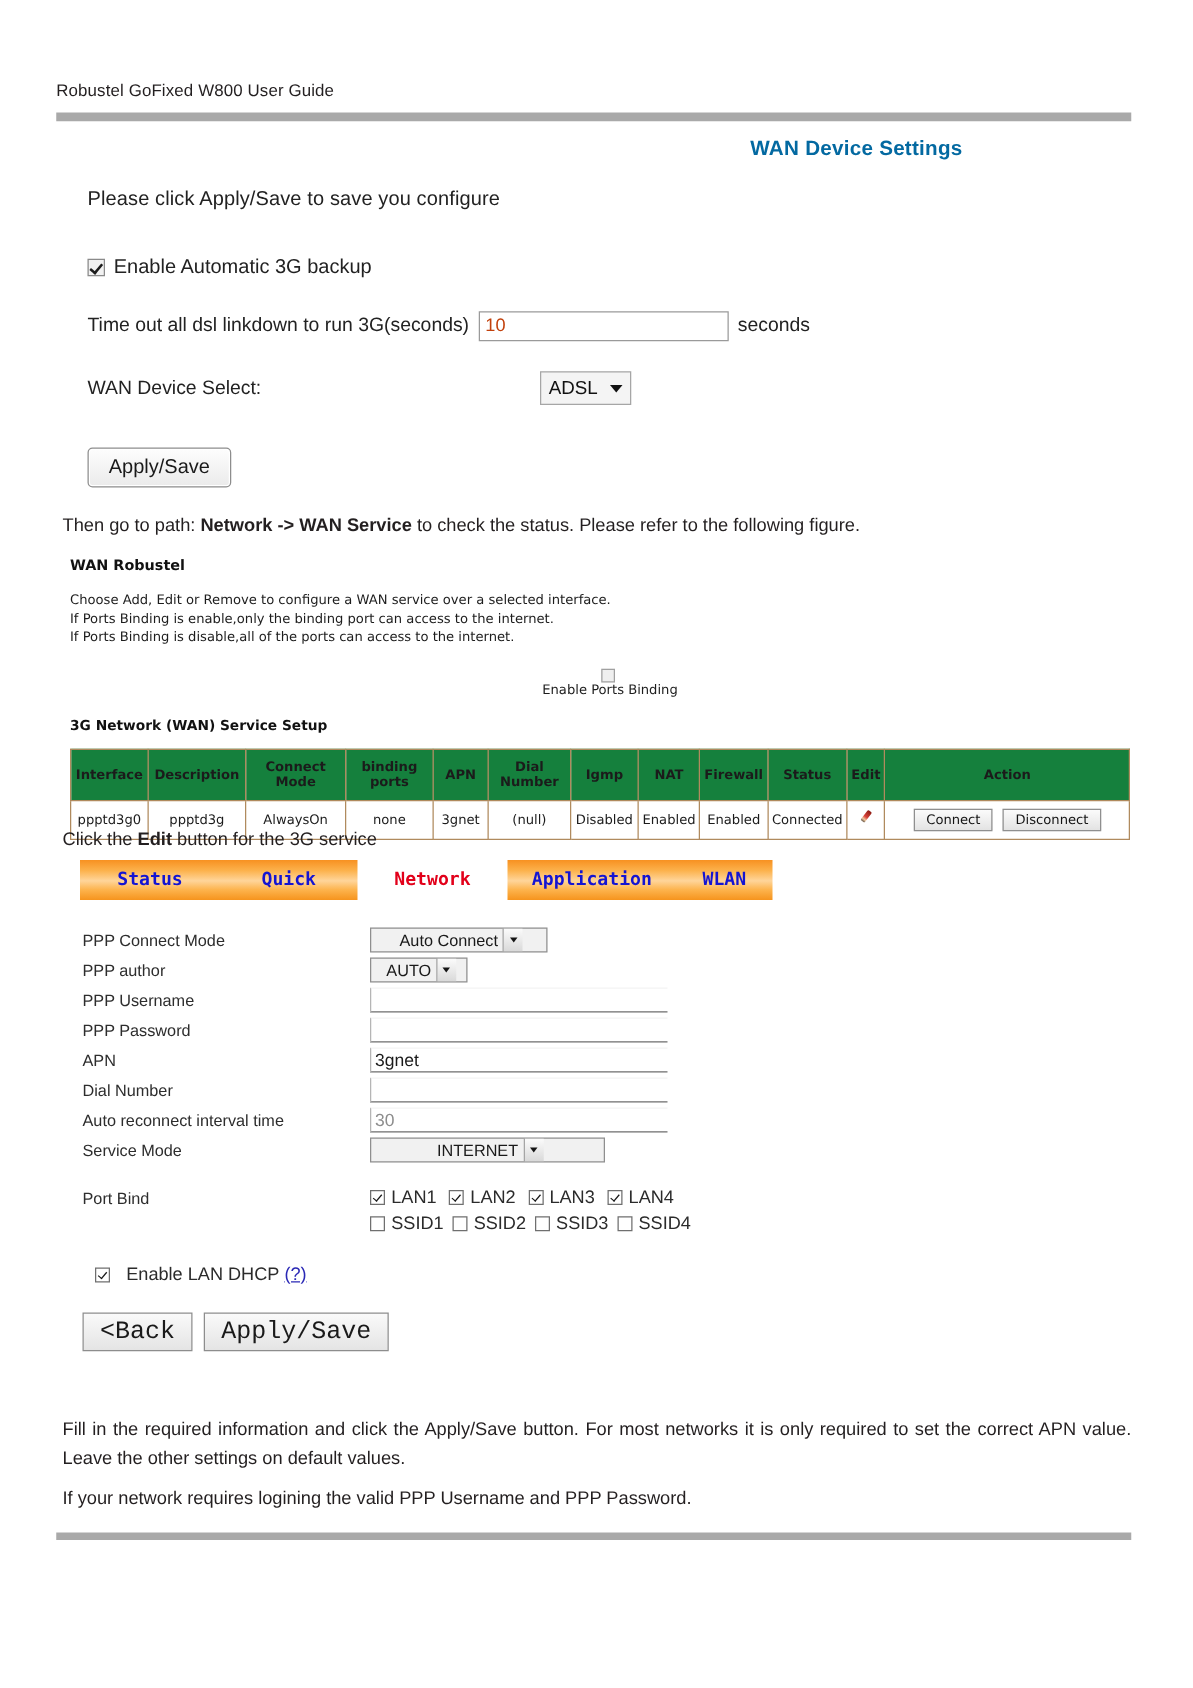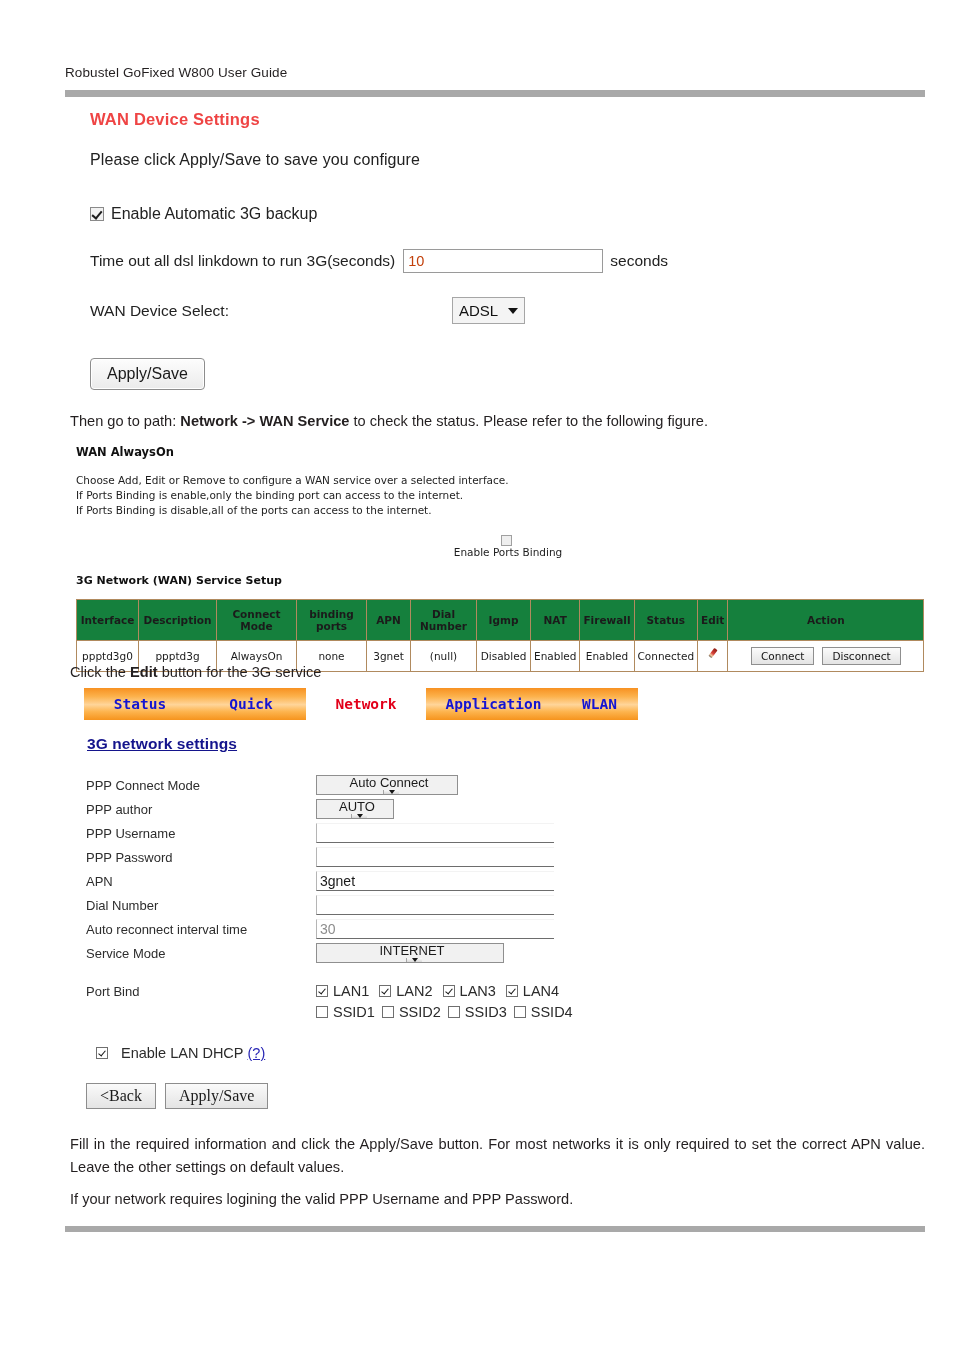--- a/index.html
+++ b/index.html
@@ -13,21 +13,20 @@
     position: relative;
     font-family: "Liberation Sans", sans-serif;
     color: #000000;
     overflow: hidden;
   }
   .page {
     position: absolute;
     left: 0; top: 0;
     width: 836px;
     height: 1350px;
-    margin-left: 20px;
   }
 
   
   .doc-header {
     position: absolute;
     left: 45px;
     top: 65px;
     width: 860px;
   }
   .doc-header-text {
@@ -48,22 +47,23 @@
   
   .shot1 {
     position: absolute;
     left: 70px;
     top: 110px;
     width: 700px;
   }
   .s1-title {
     font-size: 16.5px;
     font-weight: bold;
-    color: #ef4444;
+    color: #0369a1;
     letter-spacing: .2px;
+    text-align: right;
   }
   .s1-sub {
     margin-top: 22px;
     font-size: 16px;
     color: #222;
     letter-spacing: .1px;
   }
   .s1-chkrow {
     margin-top: 36px;
     display: flex;
@@ -326,26 +326,25 @@
     color: #2d2d2d;
     flex: 0 0 auto;
   }
   .s3-sel {
     border: 1px solid #8f8f8f;
     background: #f1f1f1;
     height: 20px;
     box-sizing: border-box;
     display: inline-flex;
     align-items: center;
-    justify-content: flex-end;
+    justify-content: center;
     font-size: 13px;
     color: #1a1a1a;
     padding-left: 4px;
     font-family: "Liberation Sans", sans-serif;
-    flex-direction: column;
   }
   .s3-sel .sel-arrow {
     width: 15px;
     height: 18px;
     background: linear-gradient(#fbfbfb,#d9d9d9);
     border-left: 1px solid #a5a5a5;
     display: flex;
     align-items: center;
     justify-content: center;
     margin-left: 4px;
@@ -420,24 +419,24 @@
     margin-left: 4px;
   }
   .s3-buttons {
     margin-top: 22px;
     display: flex;
     align-items: center;
   }
   .flatbtn {
     border: 1px solid #8d8d8d;
     background: linear-gradient(#fafafa,#e4e4e4);
-    font-size: 16px;
+    font-size: 20px;
     color: #1a1a1a;
     padding: 3px 13px;
-    font-family: Liberation Serif, serif;
+    font-family: Liberation Mono, monospace;
     display: inline-block;
   }
   .flatbtn + .flatbtn { margin-left: 9px; }
 
   
   .p-fill {
     left: 50px; top: 1133px; width: 855px;
     text-align: justify;
   }
   .p-if { left: 50px; top: 1188px; width: 855px; }
@@ -503,21 +502,21 @@
     <div class="s1-apply">
       <span class="winbtn">Apply/Save</span>
     </div>
   </div>
 
   <div class="para p-then">
     <span>Then go to path: </span><b>Network -&gt; WAN Service</b><span> to check the status. Please refer to the following figure.</span>
   </div>
 
   <div class="shot2">
-    <div class="s2-title">WAN AlwaysOn</div>
+    <div class="s2-title">WAN Robustel</div>
     <div class="s2-desc">
       <div>Choose Add, Edit or Remove to configure a WAN service over a selected interface.</div>
       <div>If Ports Binding is enable,only the binding port can access to the internet.</div>
       <div>If Ports Binding is disable,all of the ports can access to the internet.</div>
     </div>
 
     <div class="s2-chkrow">
       <span class="s2-chk"></span>
       <span class="s2-chklabel">Enable Ports Binding</span>
     </div>
@@ -583,21 +582,20 @@
   <div class="shot3">
 
     <div class="navbar">
       <div class="navtab t-status">Status</div>
       <div class="navtab t-quick">Quick</div>
       <div class="navtab t-network">Network</div>
       <div class="navtab t-application">Application</div>
       <div class="navtab t-wlan">WLAN</div>
     </div>
 
-    <div class="s3-heading">3G network settings</div>
 
     <div class="s3-form">
 
       <div class="s3-row">
         <span class="s3-label">PPP Connect Mode</span>
         <span class="s3-sel sel-w-connect">
           <span>Auto Connect</span>
           <span class="sel-arrow">
               <i></i>
             </span>

